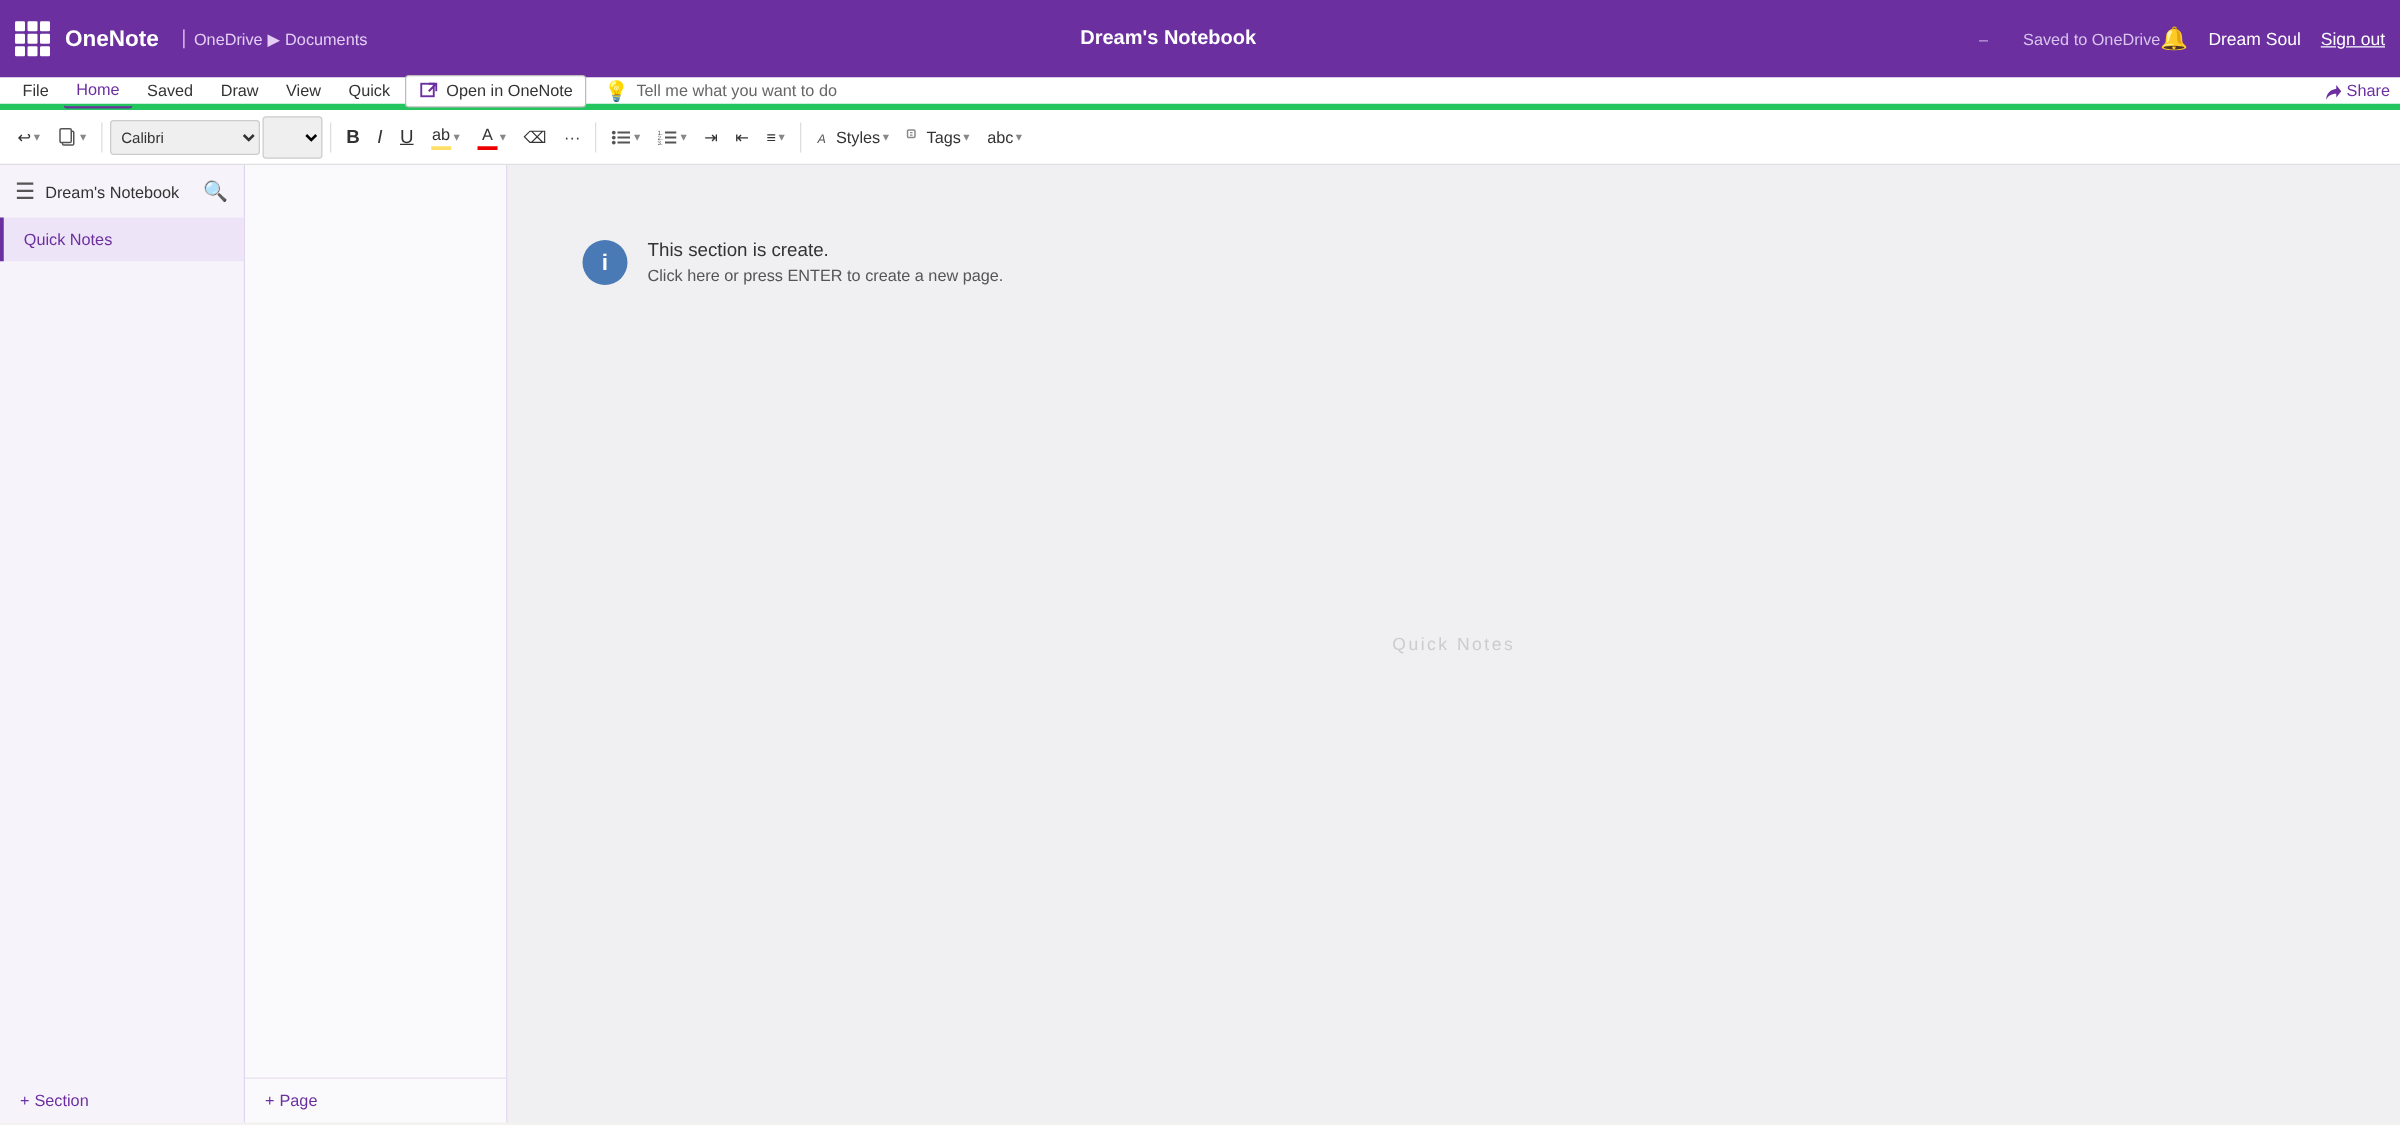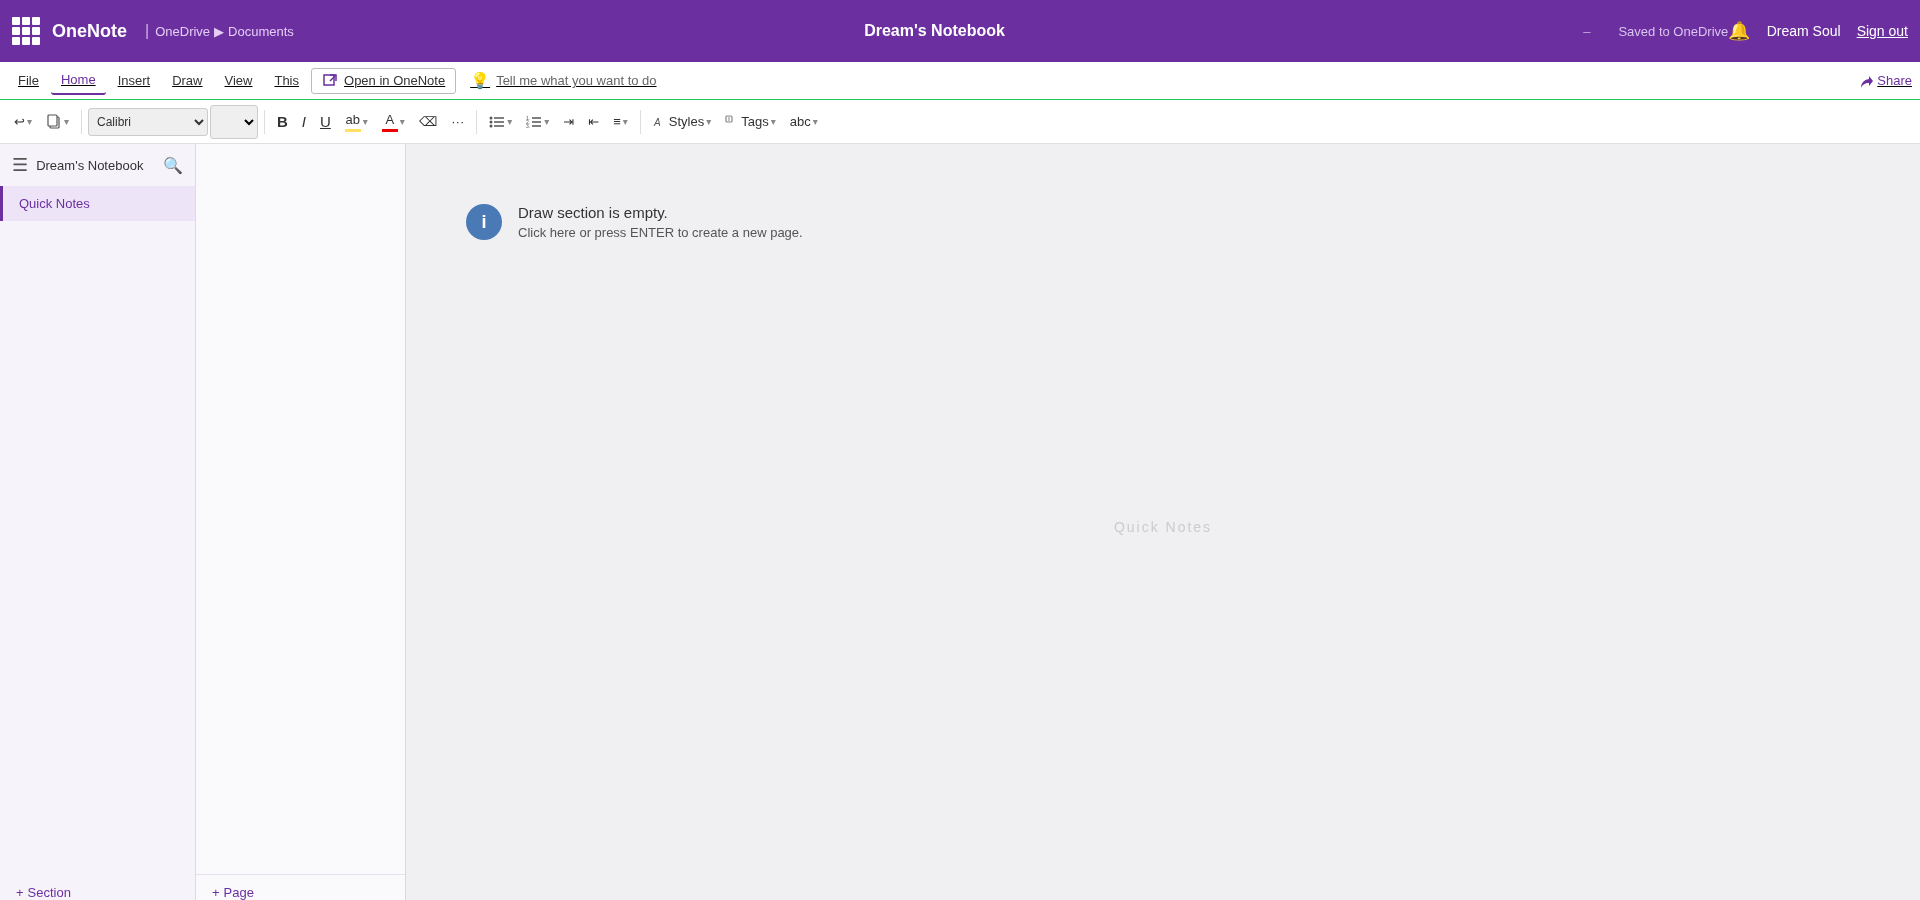--- a/index.html
+++ b/index.html
@@ -26,27 +26,26 @@
     #notebook-title { flex: 1; text-align: center; font-size: 16px; font-weight: 600; }
     #save-status { font-size: 13px; color: #d9c5ef; margin-left: 20px; }
     #title-right { display: flex; align-items: center; gap: 16px; margin-left: auto; }
     #bell-icon { font-size: 18px; cursor: pointer; }
     #user-name { font-size: 14px; cursor: pointer; }
     #sign-out { font-size: 14px; cursor: pointer; text-decoration: underline; }
 
     
     #menu-bar {
       background: white;
-      height: 38px;
+      height: 26px;
       display: flex;
       align-items: center;
       padding: 0 8px;
-      border-bottom: 1px solid #22c55e;
+      border-bottom: 5px solid #22c55e;
       gap: 2px;
-      text-decoration: underline;
     }
     .menu-item {
       padding: 6px 10px;
       font-size: 13px;
       cursor: pointer;
       border-radius: 3px;
       color: #333;
     }
     .menu-item.active { color: #6b2fa0; border-bottom: 2px solid #6b2fa0; }
     #open-in-onenote-btn {
@@ -248,24 +247,24 @@
   <div id="title-right">
     <span id="bell-icon">🔔</span>
     <span id="user-name">Dream Soul</span>
     <span id="sign-out">Sign out</span>
   </div>
 </div>
 
 <div id="menu-bar">
   <span class="menu-item">File</span>
   <span class="menu-item active">Home</span>
-  <span class="menu-item">Insert</span>
+  <span class="menu-item">Saved</span>
   <span class="menu-item">Draw</span>
   <span class="menu-item">View</span>
-  <span class="menu-item">This</span>
+  <span class="menu-item">Quick</span>
 
   <button id="open-in-onenote-btn">
     <svg width="16" height="16" viewBox="0 0 16 16">
         <rect x="2" y="2" width="10" height="10" fill="none" stroke="#6b2fa0" stroke-width="1.5"></rect>
         <path d="M8 2 L14 2 L14 8" fill="none" stroke="#6b2fa0" stroke-width="1.5"></path>
         <line x1="8" y1="8" x2="14" y2="2" stroke="#6b2fa0" stroke-width="1.5"></line>
       </svg>
     <span>Open in OneNote</span>
   </button>
 
@@ -408,20 +407,20 @@
     <div id="add-page">
       <span>+</span>
       <span>Page</span>
     </div>
   </div>
 
   <div id="content-area">
     <div id="empty-section-msg">
       <div id="info-icon">i</div>
       <div id="empty-msg-text">
-        <span id="empty-title">Draw section is empty.</span>
+        <span id="empty-title">This section is create.</span>
         <span id="empty-subtitle">Click here or press ENTER to create a new page.</span>
       </div>
     </div>
     <div id="watermark">Quick Notes</div>
   </div>
 
 </div>
 
 </body></html>

